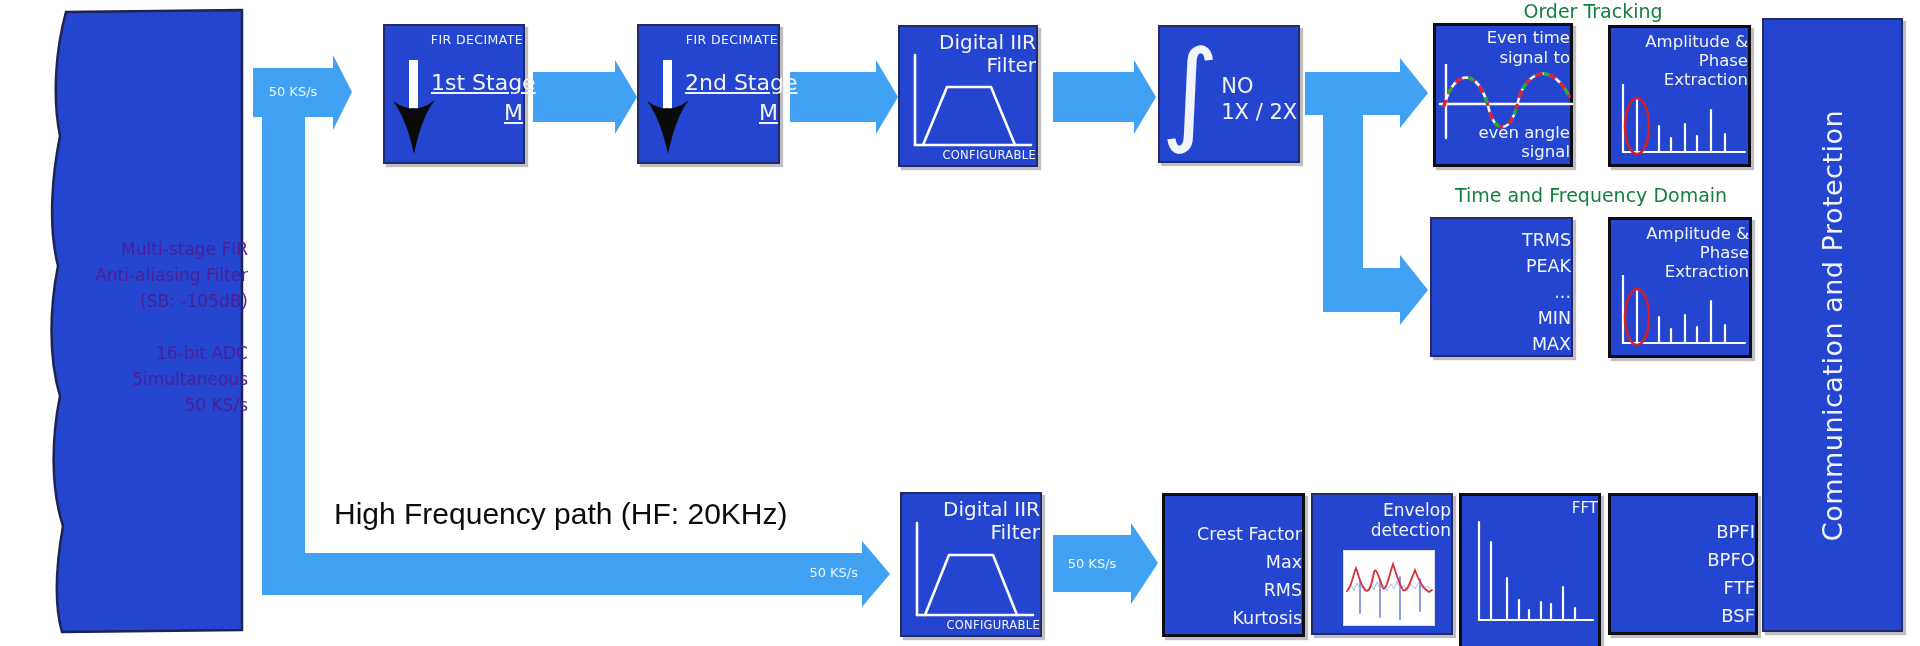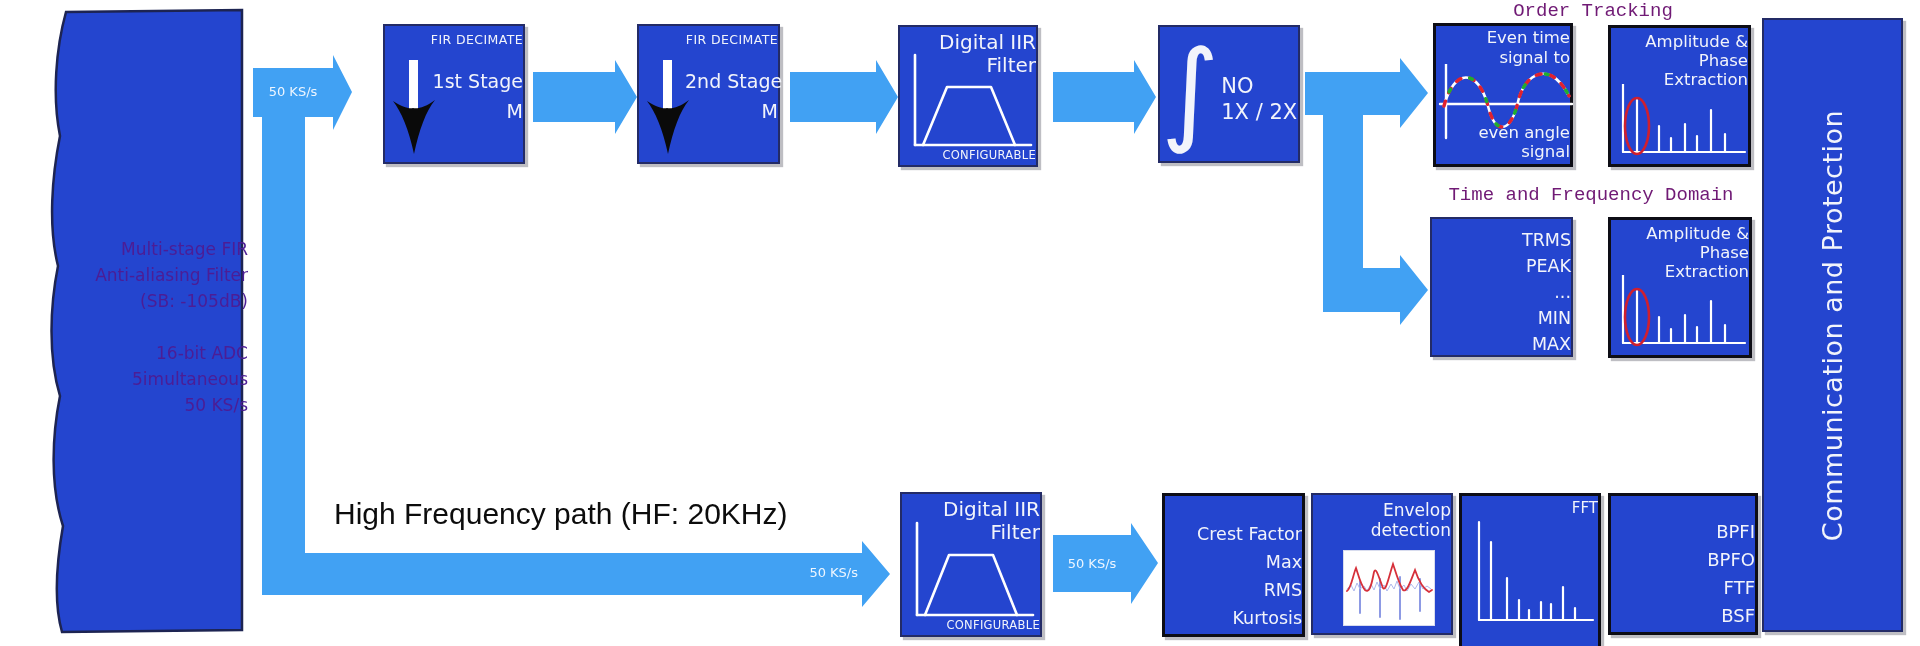--- a/index.html
+++ b/index.html
@@ -5,24 +5,24 @@
   html,body{margin:0;padding:0;background:#ffffff;}
   .canvas{position:relative;width:1920px;height:646px;background:#ffffff;
           font-family:"DejaVu Sans",sans-serif;overflow:hidden;}
   .abs{position:absolute;}
   .block{position:absolute;background:#2445cf;border:2px solid #232b66;box-sizing:border-box;
          box-shadow:3px 3px 1px rgba(110,110,122,.45);color:#f2f4fb;text-align:center;}
   .block.bb{border:3px solid #0d0d15;}
   .blocktext{position:absolute;left:0;right:0;text-align:right;color:#f2f4fb;}
   .nw{white-space:nowrap;}
   .hdr{font-size:12.5px;letter-spacing:.4px;}
-  .big{font-size:19px;}
+  .big{font-size:22px;text-decoration:underline;}
   .med{font-size:16.5px;}
   .foot{font-size:11.5px;letter-spacing:.3px;}
-  .heading{position:absolute;color:#701a75;text-align:center;font-family:Liberation Mono, monospace;}
+  .heading{position:absolute;color:#15803d;text-align:center;}
   .pathlabel{position:absolute;color:#0c0c0c;font-family:"Liberation Sans",sans-serif;white-space:nowrap;}
   .rate{position:absolute;color:#eef6ff;font-size:13px;text-align:center;}
   .arrowlayer{position:absolute;left:0;top:0;}
   .gsvg{position:absolute;}
   .commtext{position:absolute;left:0;top:0;width:100%;height:100%;display:flex;
             align-items:center;justify-content:center;}
   .commtext span{transform:rotate(-90deg);white-space:nowrap;font-size:27px;letter-spacing:.5px;}
   .introw{position:absolute;left:0;top:0;width:100%;height:100%;display:flex;
           align-items:center;justify-content:center;}
   .intsym{font-size:112px;line-height:100px;font-weight:400;margin-top:-6px;}

